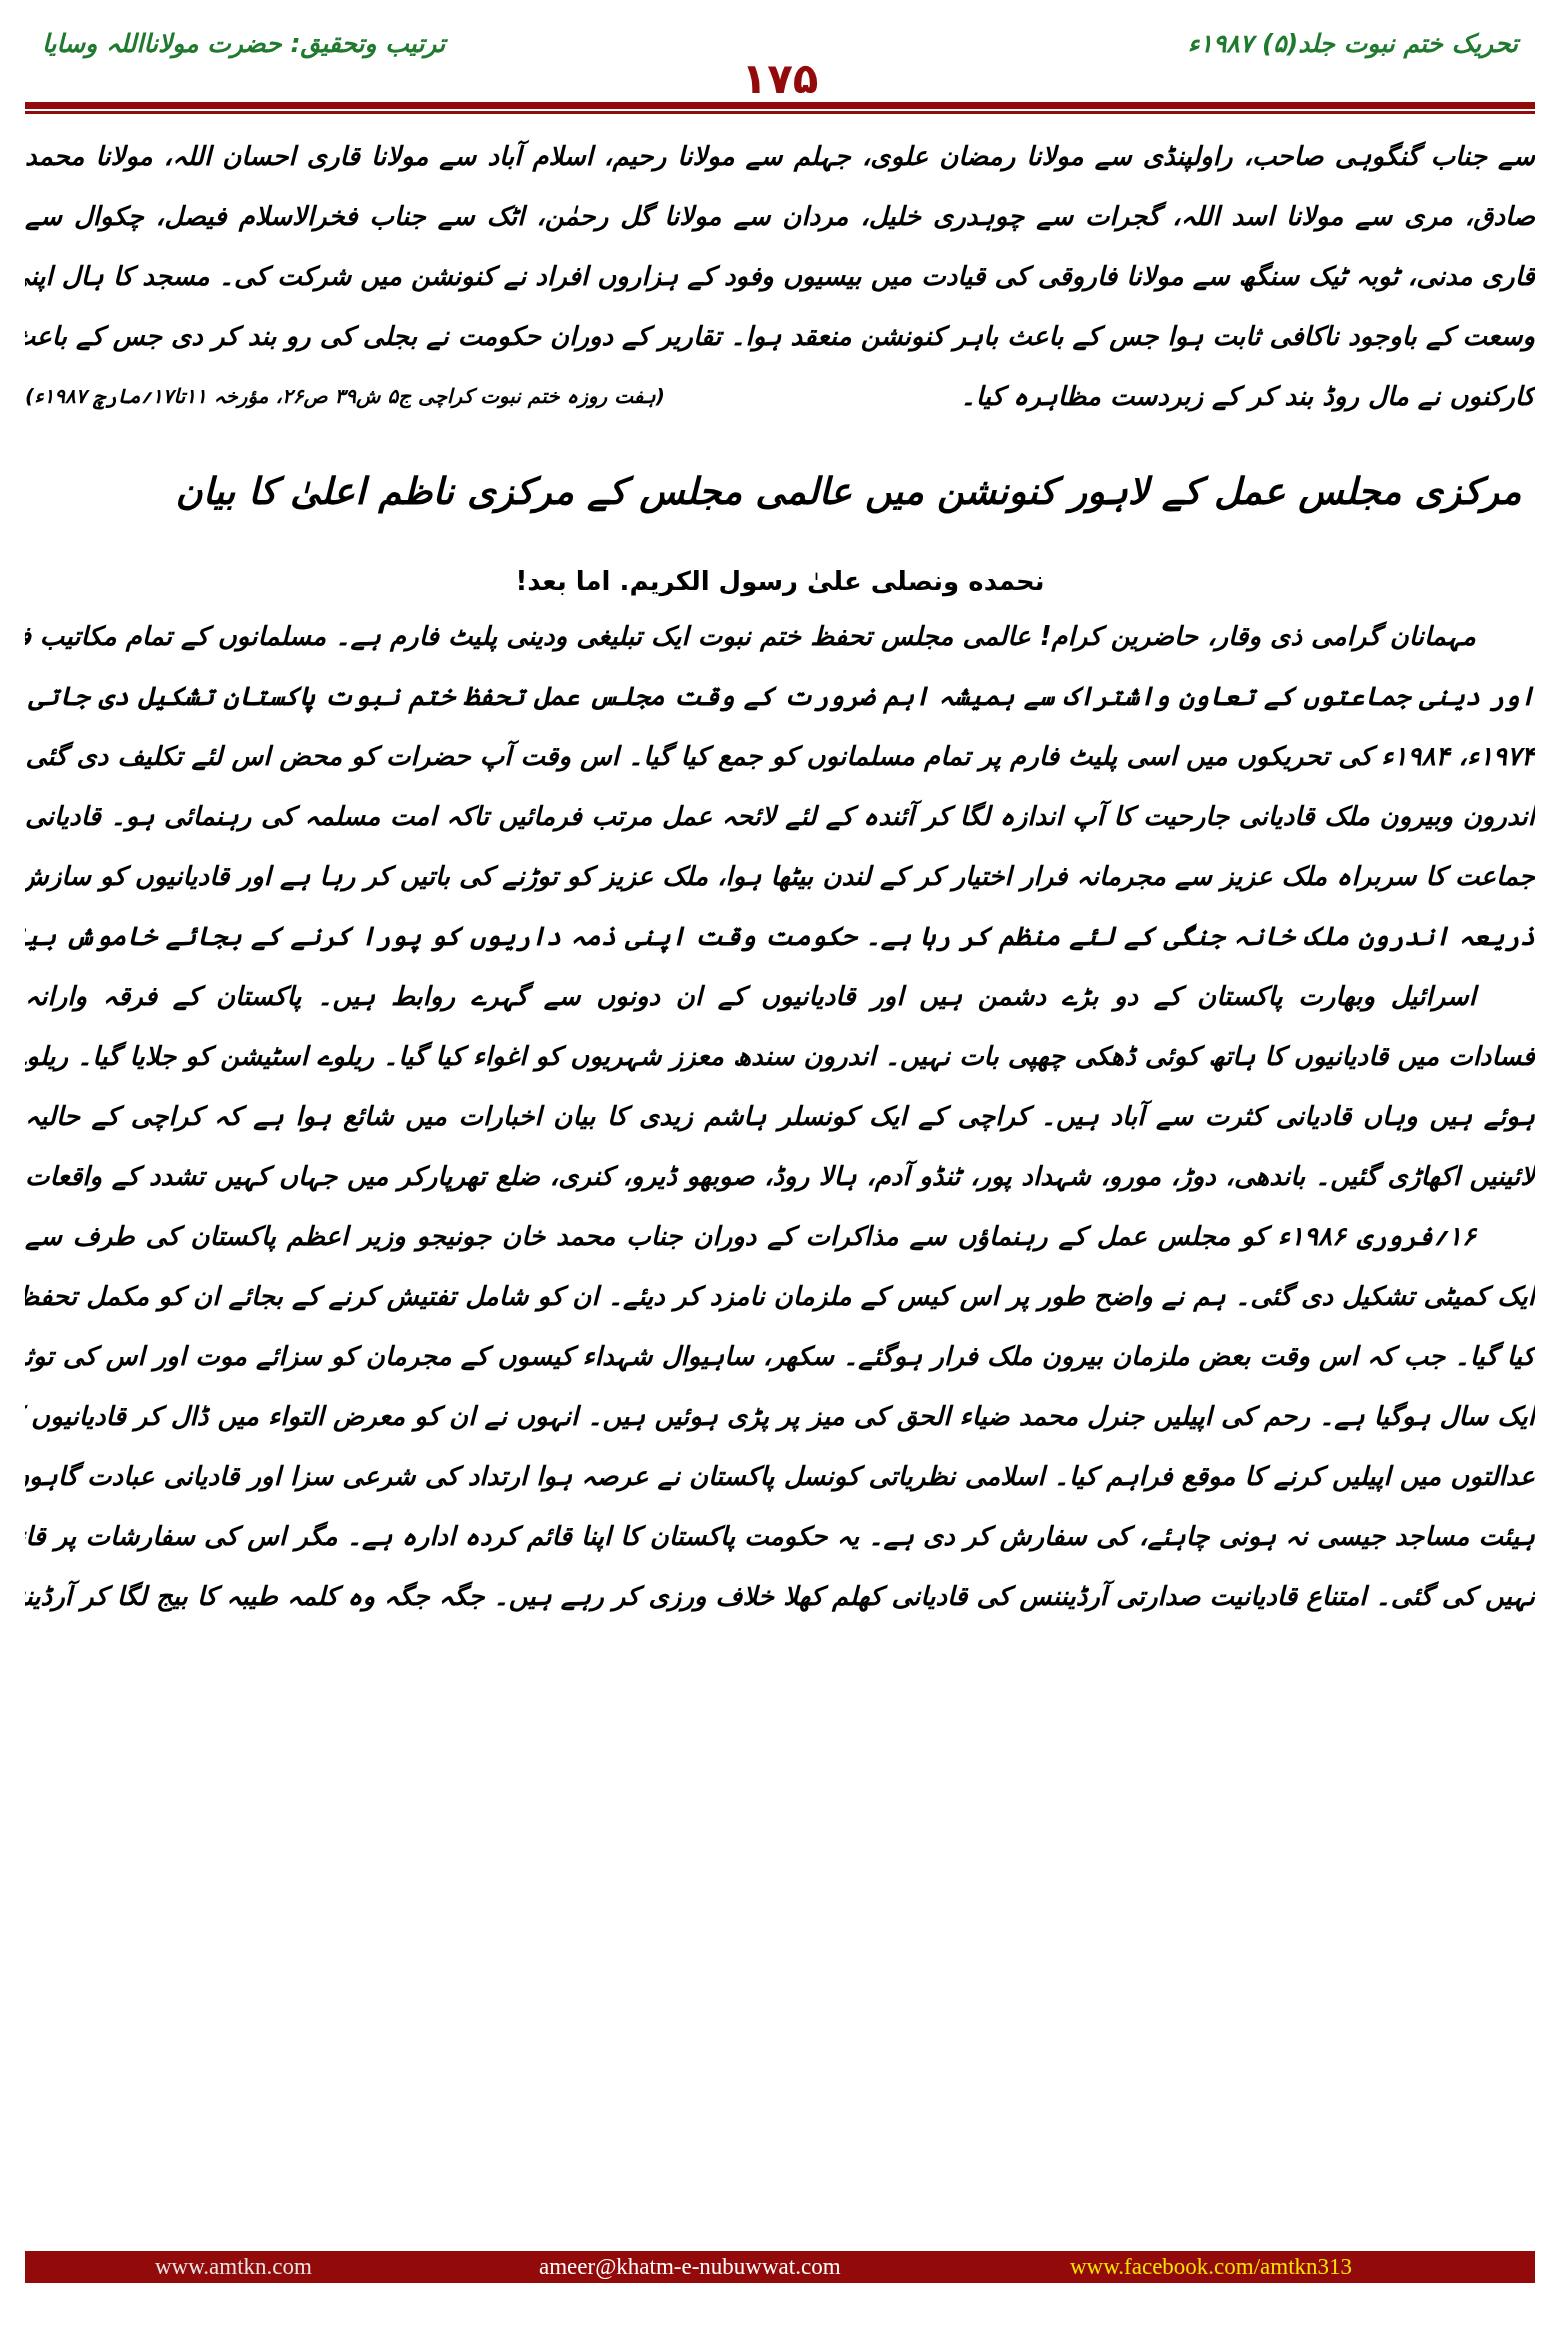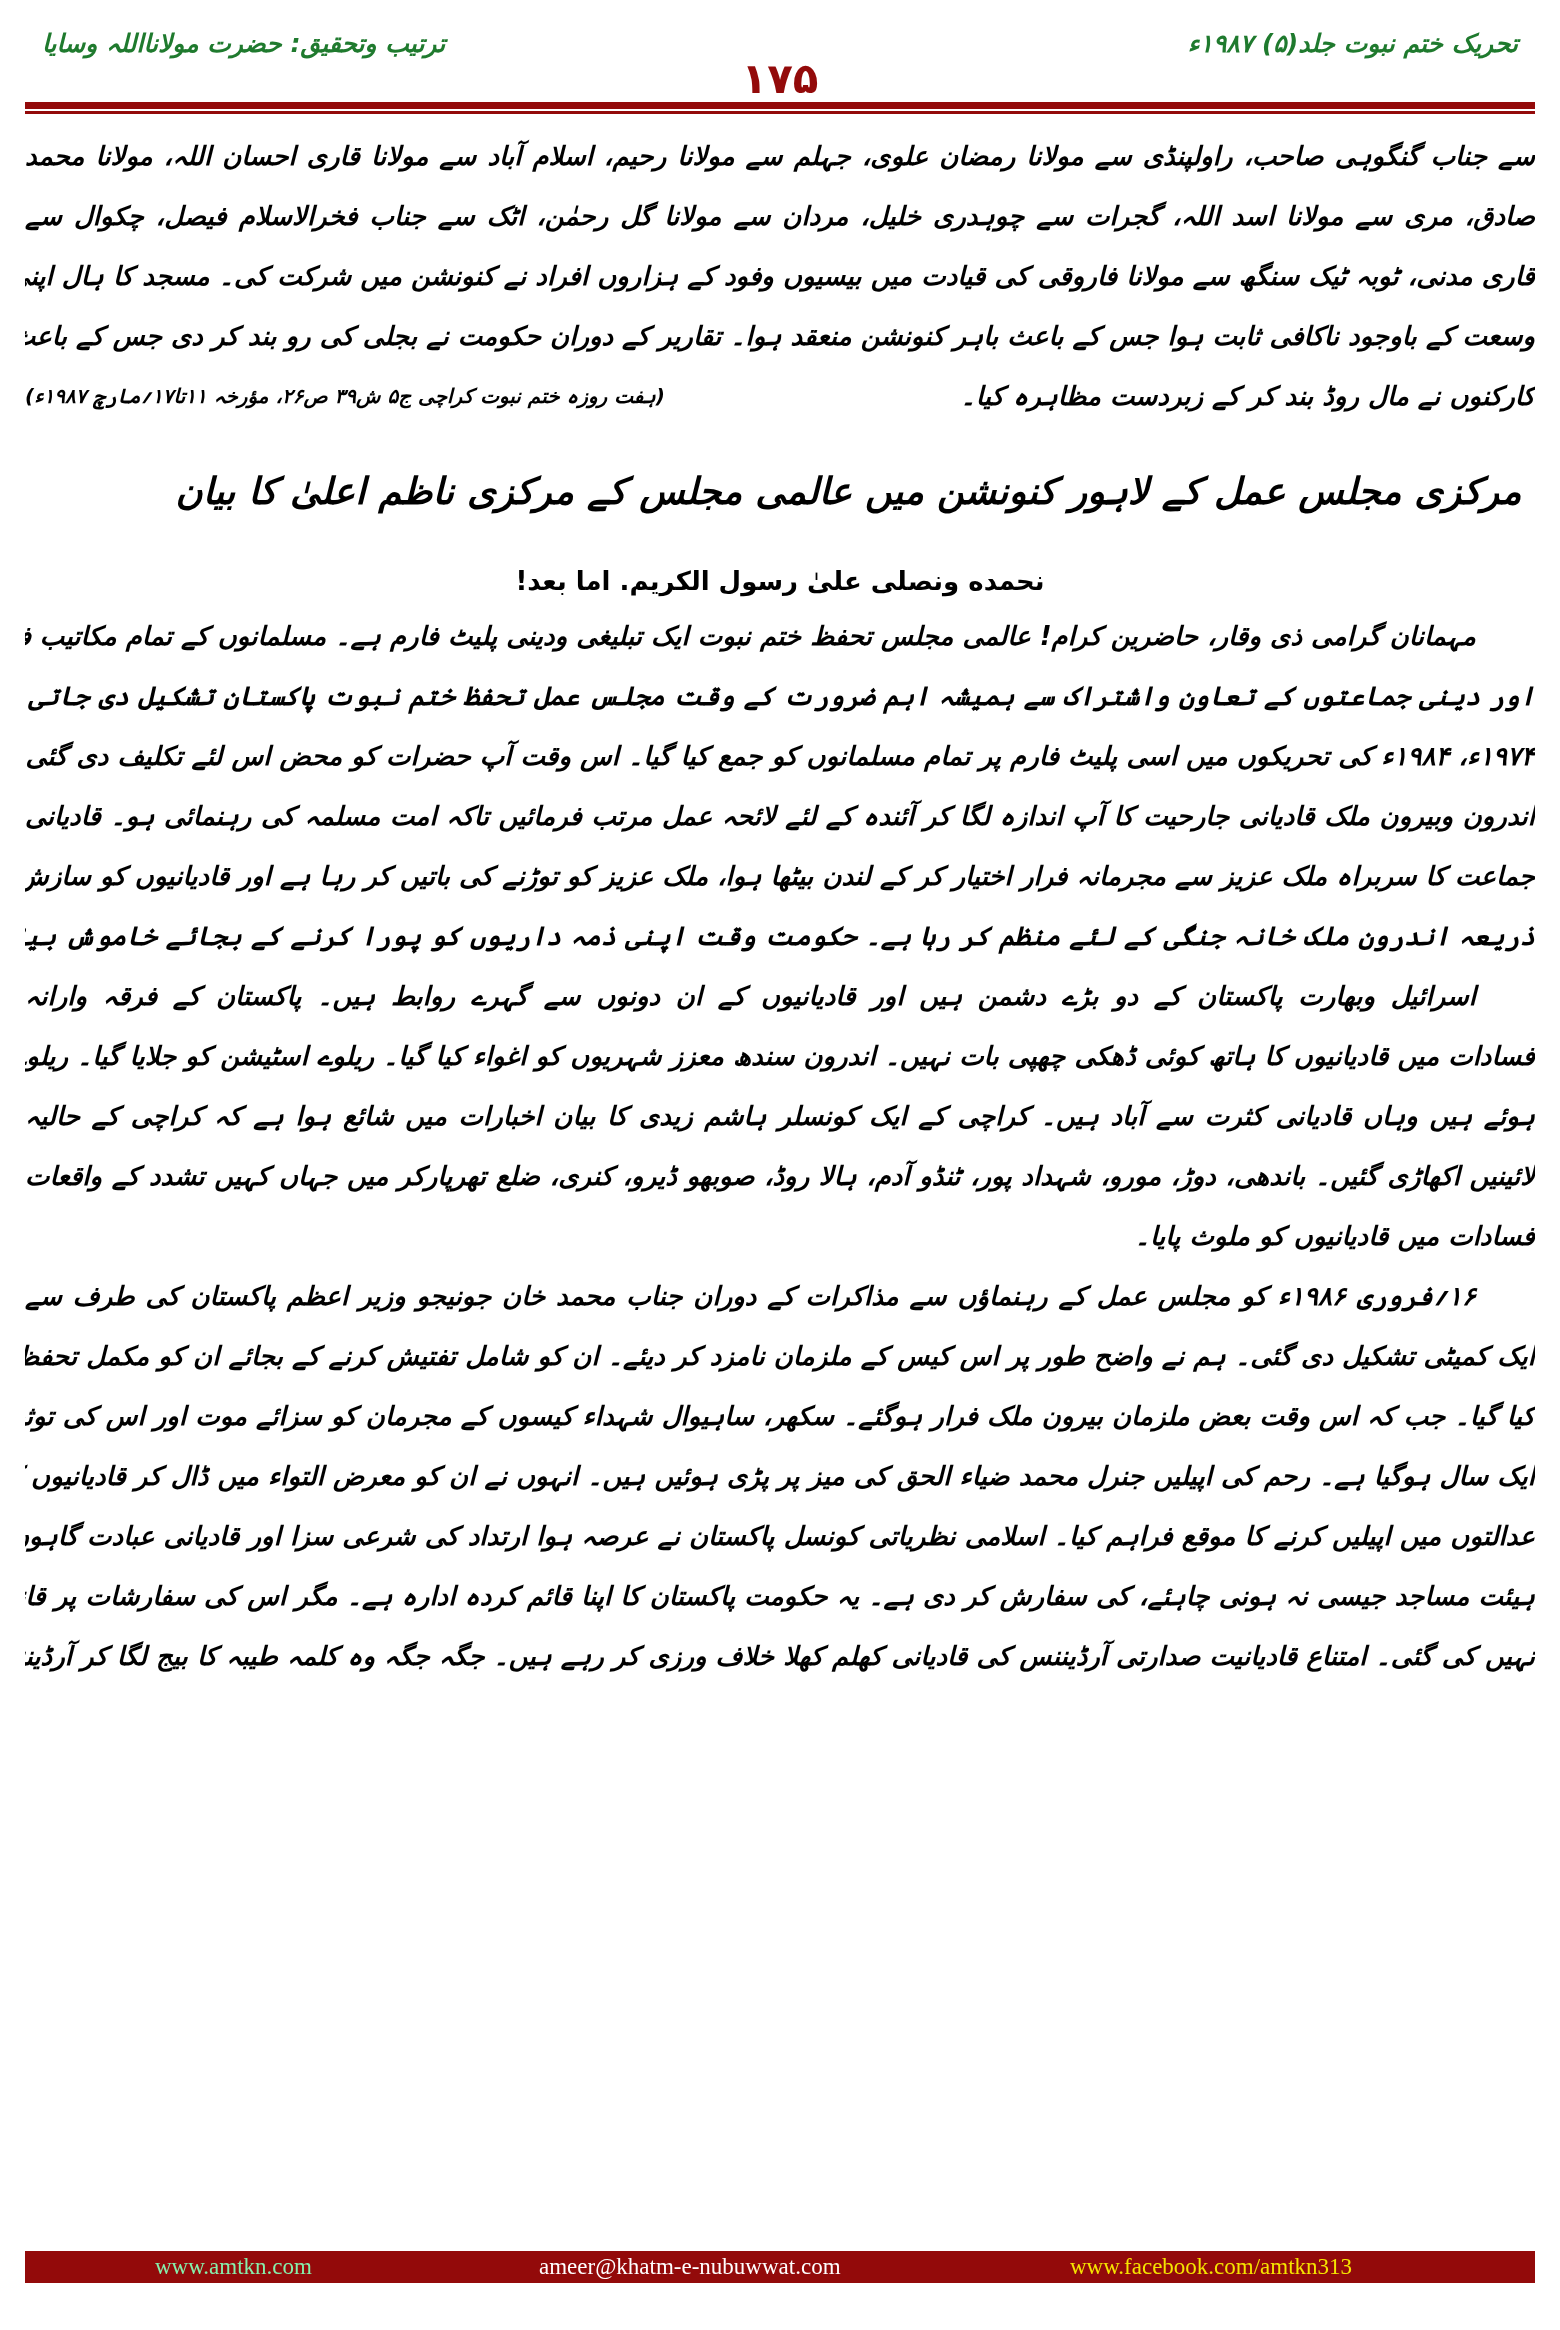--- a/index.html
+++ b/index.html
@@ -121,21 +121,21 @@
     background: #930a0a;
     display: flex;
     align-items: center;
     font-family: "Liberation Serif", serif;
     font-size: 23px;
   }
   .footer .f-item {
     position: absolute;
     top: 3.4px;
   }
-  .f-web { left: 130px; color: #86efac; }
+  .f-web { left: 130px; color: #e5e5e5; }
   .f-mail { left: 514px; color: #ffffff; text-align: right; }
   .f-fb { left: 1045px; color: #f5e400; }
 </style>
 </head>
 <body>
 
 <header class="header">
   <div class="header-right">تحریک ختم نبوت جلد(۵) ۱۹۸۷ء</div>
   <div class="header-center">۱۷۵</div>
   <div class="header-left">ترتیب وتحقیق: حضرت مولانااللہ وسایا</div>
@@ -167,21 +167,20 @@
     <span class="line">اندرون وبیرون ملک قادیانی جارحیت کا آپ اندازہ لگا کر آئندہ کے لئے لائحہ عمل مرتب فرمائیں تاکہ امت مسلمہ کی رہنمائی ہو۔ قادیانی</span>
     <span class="line">جماعت کا سربراہ ملک عزیز سے مجرمانہ فرار اختیار کر کے لندن بیٹھا ہوا، ملک عزیز کو توڑنے کی باتیں کر رہا ہے اور قادیانیوں کو سازش کے</span>
     <span class="line last">ذریعہ اندرون ملک خانہ جنگی کے لئے منظم کر رہا ہے۔ حکومت وقت اپنی ذمہ داریوں کو پورا کرنے کے بجائے خاموش بیٹھی ہوئی ہے۔</span>
   </section>
 
   <section>
     <span class="line indent">اسرائیل وبھارت پاکستان کے دو بڑے دشمن ہیں اور قادیانیوں کے ان دونوں سے گہرے روابط ہیں۔ پاکستان کے فرقہ وارانہ</span>
     <span class="line">فسادات میں قادیانیوں کا ہاتھ کوئی ڈھکی چھپی بات نہیں۔ اندرون سندھ معزز شہریوں کو اغواء کیا گیا۔ ریلوے اسٹیشن کو جلایا گیا۔ ریلوے</span>
     <span class="line">ہوئے ہیں وہاں قادیانی کثرت سے آباد ہیں۔ کراچی کے ایک کونسلر ہاشم زیدی کا بیان اخبارات میں شائع ہوا ہے کہ کراچی کے حالیہ</span>
     <span class="line">لائینیں اکھاڑی گئیں۔ باندھی، دوڑ، مورو، شہداد پور، ٹنڈو آدم، ہالا روڈ، صوبھو ڈیرو، کنری، ضلع تھرپارکر میں جہاں کہیں تشدد کے واقعات</span>
-    <span class="line last">فسادات میں قادیانیوں کو ملوث پایا۔</span>
   </section>
 
   <section>
     <span class="line indent">۱۶؍فروری ۱۹۸۶ء کو مجلس عمل کے رہنماؤں سے مذاکرات کے دوران جناب محمد خان جونیجو وزیر اعظم پاکستان کی طرف سے</span>
     <span class="line">ایک کمیٹی تشکیل دی گئی۔ ہم نے واضح طور پر اس کیس کے ملزمان نامزد کر دیئے۔ ان کو شامل تفتیش کرنے کے بجائے ان کو مکمل تحفظ فراہم</span>
     <span class="line">کیا گیا۔ جب کہ اس وقت بعض ملزمان بیرون ملک فرار ہوگئے۔ سکھر، ساہیوال شہداء کیسوں کے مجرمان کو سزائے موت اور اس کی توثیق کو</span>
     <span class="line">ایک سال ہوگیا ہے۔ رحم کی اپیلیں جنرل محمد ضیاء الحق کی میز پر پڑی ہوئیں ہیں۔ انہوں نے ان کو معرض التواء میں ڈال کر قادیانیوں کو</span>
     <span class="line">عدالتوں میں اپیلیں کرنے کا موقع فراہم کیا۔ اسلامی نظریاتی کونسل پاکستان نے عرصہ ہوا ارتداد کی شرعی سزا اور قادیانی عبادت گاہوں کی</span>
     <span class="line">ہیئت مساجد جیسی نہ ہونی چاہئے، کی سفارش کر دی ہے۔ یہ حکومت پاکستان کا اپنا قائم کردہ ادارہ ہے۔ مگر اس کی سفارشات پر قانون سازی</span>
     <span class="line">نہیں کی گئی۔ امتناع قادیانیت صدارتی آرڈیننس کی قادیانی کھلم کھلا خلاف ورزی کر رہے ہیں۔ جگہ جگہ وہ کلمہ طیبہ کا بیج لگا کر آرڈیننس کا</span>

